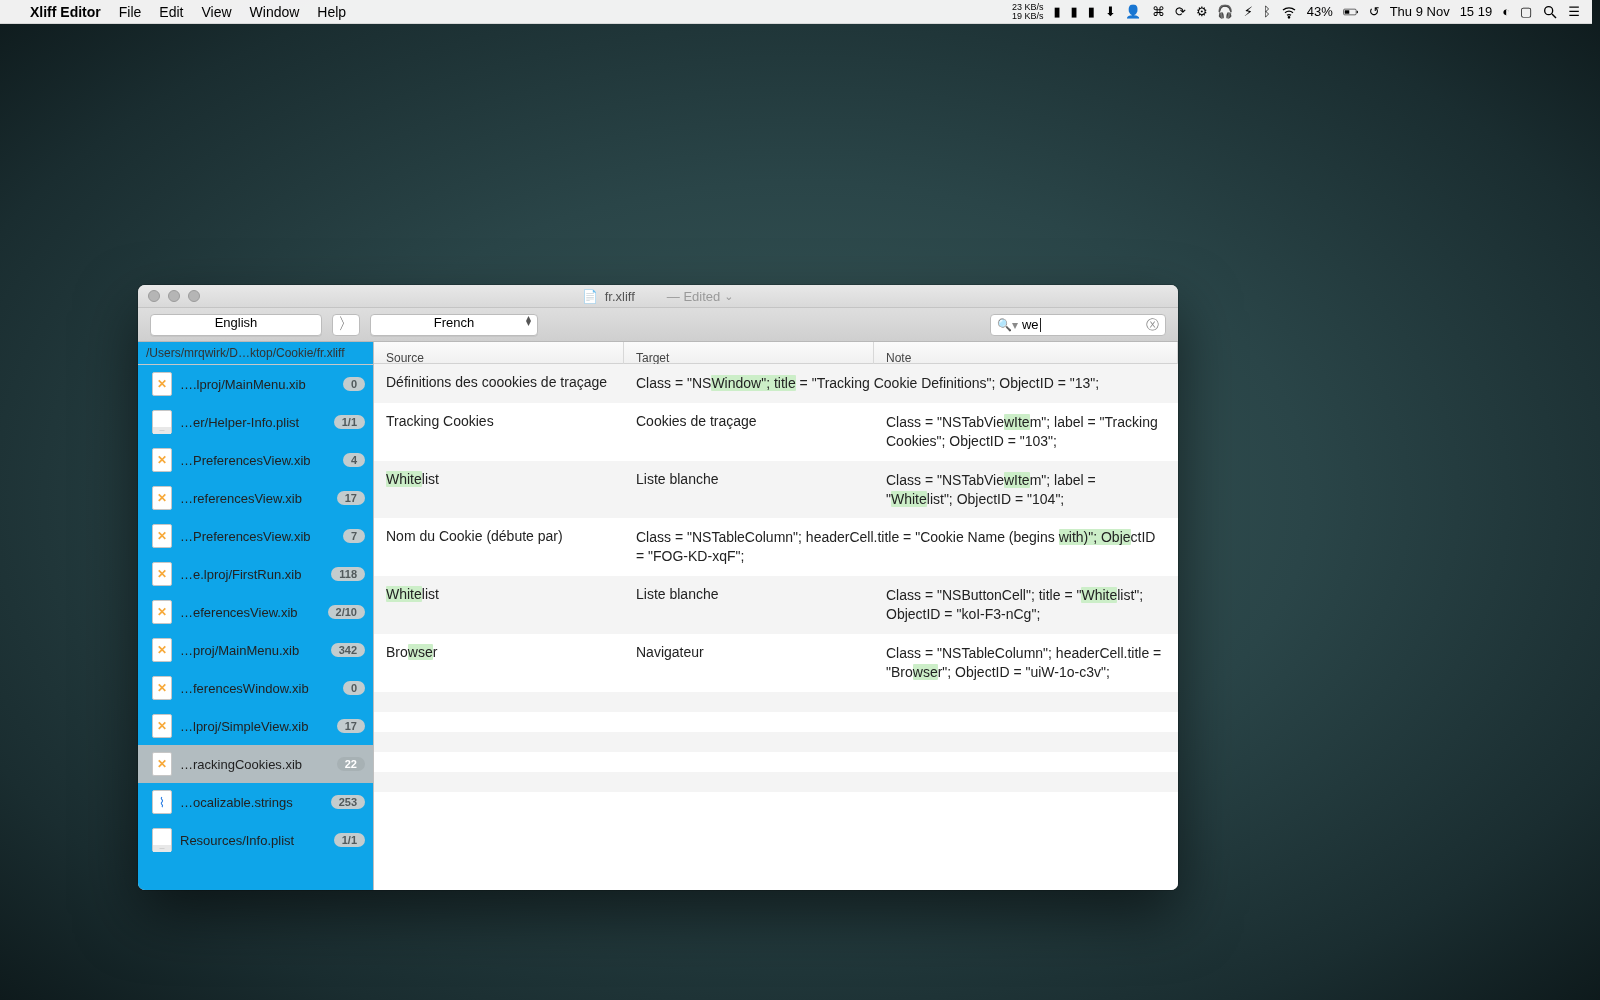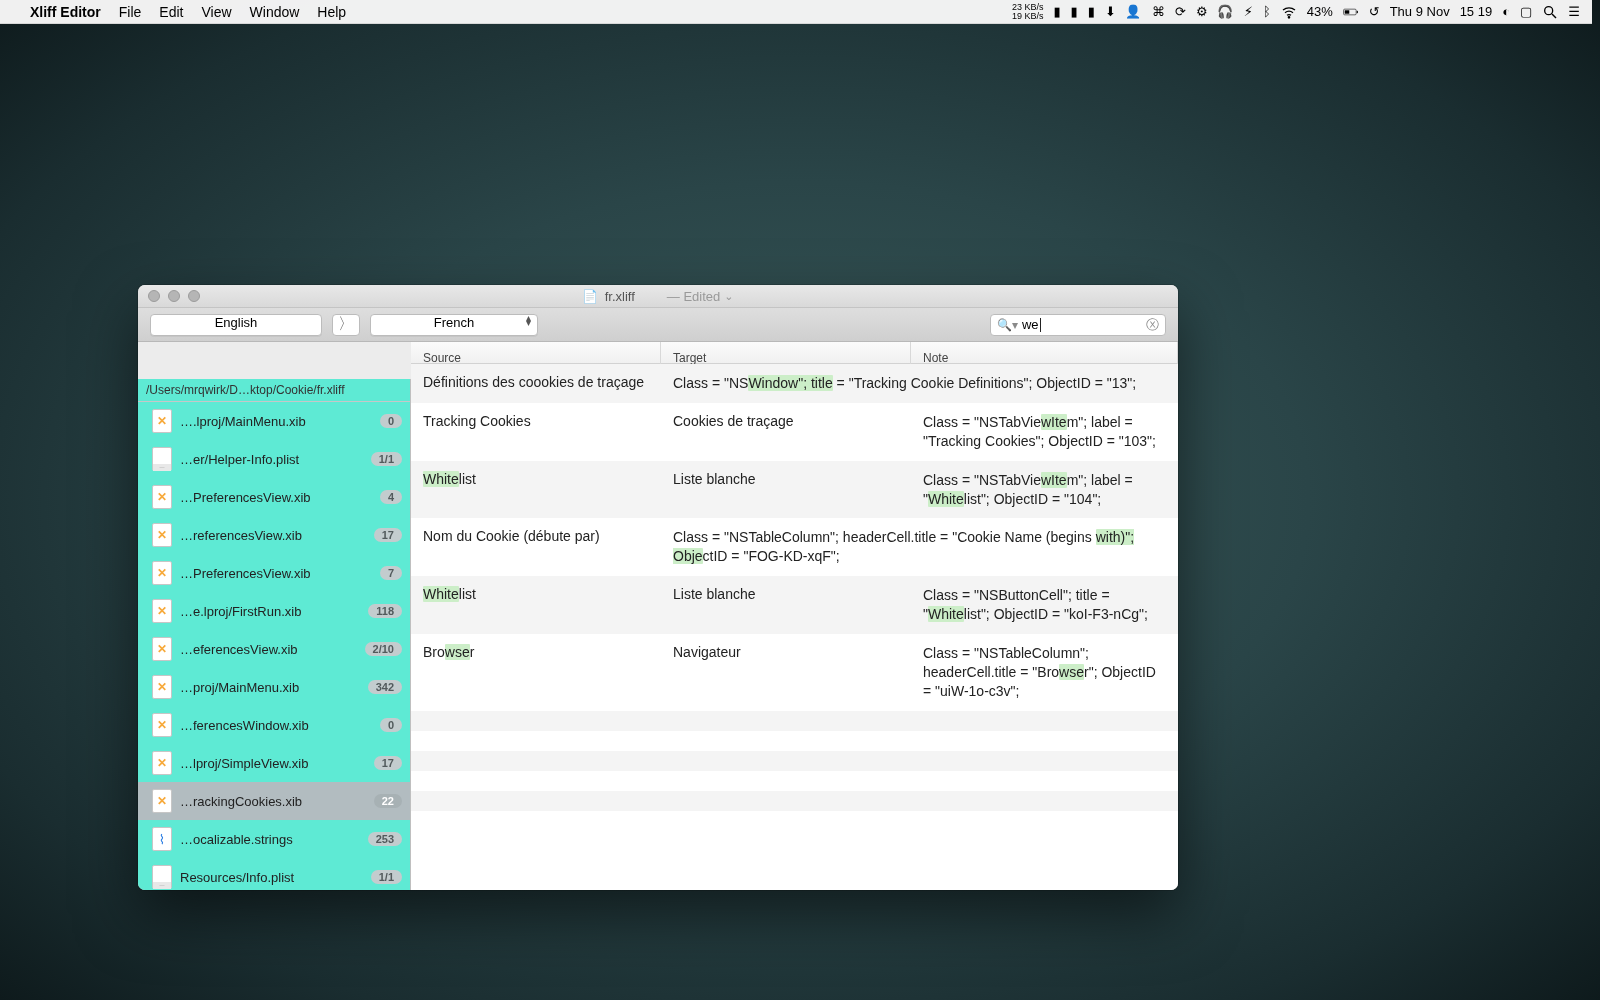--- a/index.html
+++ b/index.html
@@ -65,22 +65,22 @@
   font-size: 13px; color: #000;
 }
 .search .mag { color: #8a8a8a; margin-right: 4px; font-size: 12px; }
 .search .clear { margin-left: auto; color: #8a8a8a; font-size: 13px; cursor: pointer; }
 .search .caret { border-left: 1px solid #222; height: 14px; margin-left: 1px; }
 
 .body { flex: 1; display: flex; overflow: hidden; }
 
 
 .sidebar {
-  width: 273px; background: #5eead4; border-right: 1px solid #bfbfbf;
-  display: flex; flex-direction: column; font-size: 13px; margin-top: 37px;
+  width: 236px; background: #0ea5e9; border-right: 1px solid #bfbfbf;
+  display: flex; flex-direction: column; font-size: 13px;
 }
 .sidebar-path {
   padding: 4px 8px; color: #333; font-size: 12px; border-bottom: 1px solid #c7c7c7;
   white-space: nowrap; overflow: hidden;
 }
 .file-list { flex: 1; overflow: auto; }
 .file-row {
   height: 38px; display: flex; align-items: center; padding: 0 8px 0 14px; gap: 8px;
   cursor: default;
 }

